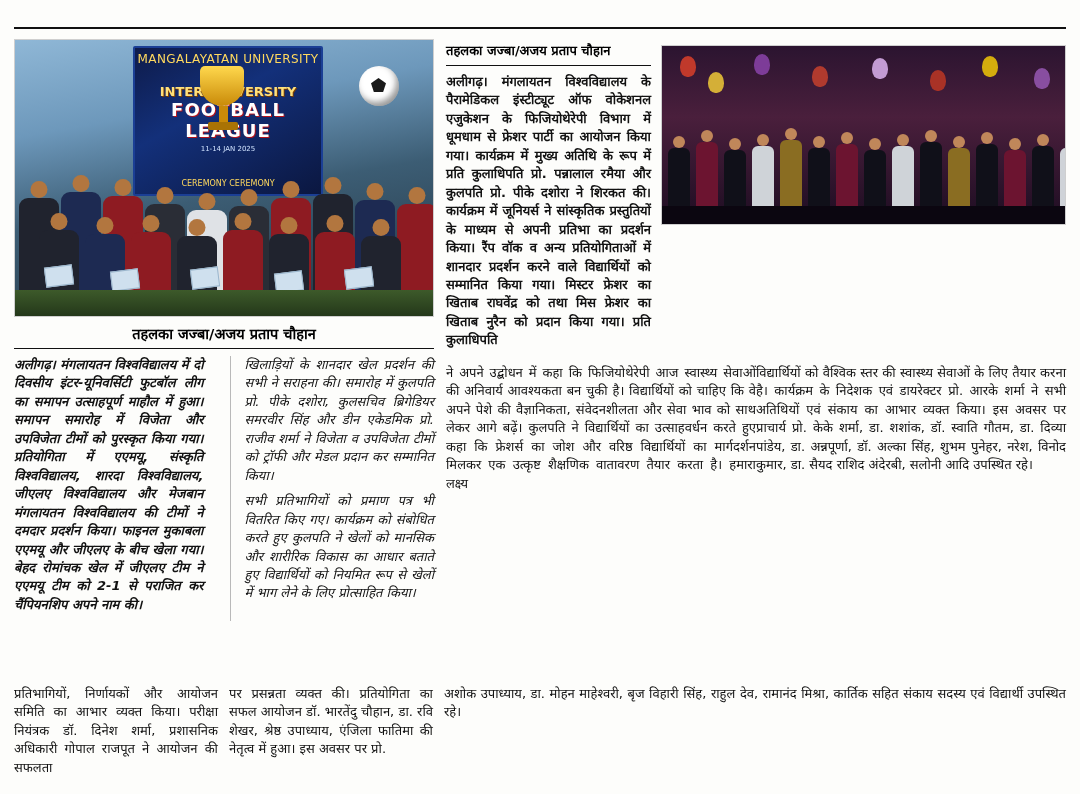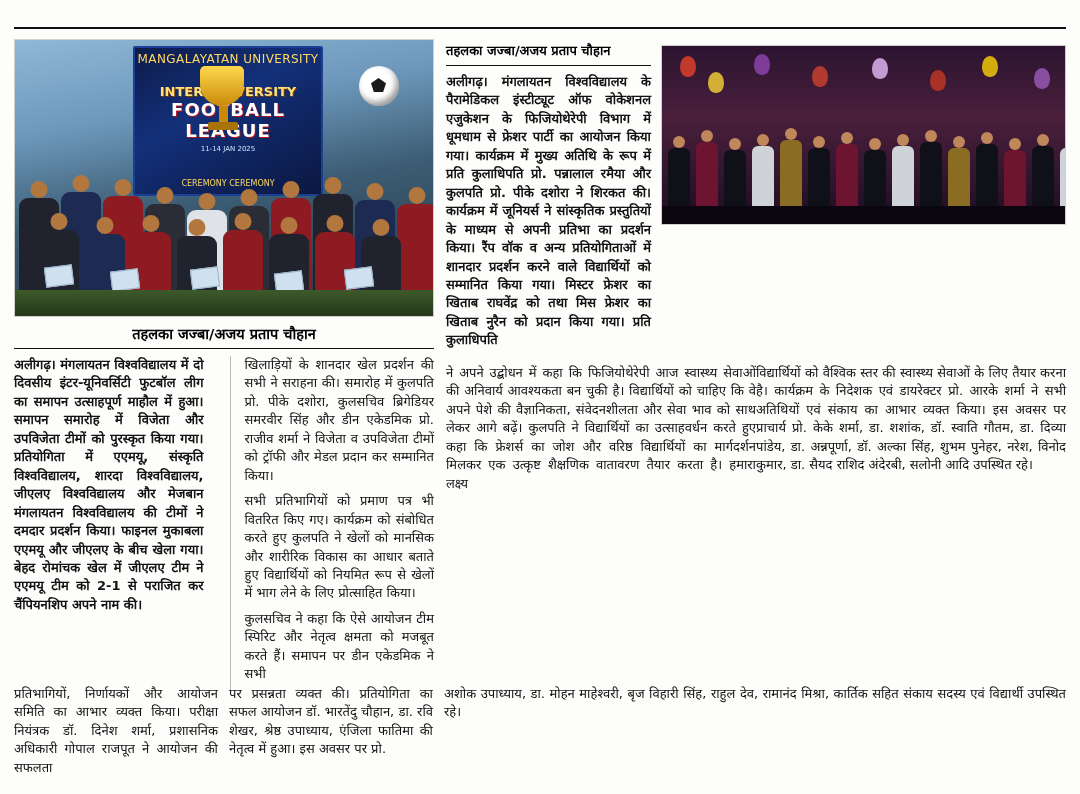--- a/index.html
+++ b/index.html
@@ -322,20 +322,21 @@
     margin: 0 0 7px 0;
     color: #121212;
     hyphens: none;
   }
   .lead {
     font-weight: bold;
   }
   .left-cols {
     display: flex;
     gap: 26px;
+    font-style: italic;
   }
   .left-cols .col { flex: 1 1 0; }
   .bottom-cols {
     display: flex;
     gap: 11px;
     margin-top: 6px;
   }
 </style>
 </head>
 <body>
@@ -430,21 +431,20 @@
 
       <div class="photo-caption">तहलका जज्बा/अजय प्रताप चौहान</div>
 
       <div class="left-cols">
         <div class="col">
           <p class="art lead">अलीगढ़। मंगलायतन विश्वविद्यालय में दो दिवसीय इंटर-यूनिवर्सिटी फुटबॉल लीग का समापन उत्साहपूर्ण माहौल में हुआ। समापन समारोह में विजेता और उपविजेता टीमों को पुरस्कृत किया गया। प्रतियोगिता में एएमयू, संस्कृति विश्वविद्यालय, शारदा विश्वविद्यालय, जीएलए विश्वविद्यालय और मेजबान मंगलायतन विश्वविद्यालय की टीमों ने दमदार प्रदर्शन किया। फाइनल मुकाबला एएमयू और जीएलए के बीच खेला गया। बेहद रोमांचक खेल में जीएलए टीम ने एएमयू टीम को 2-1 से पराजित कर चैंपियनशिप अपने नाम की।</p>
         </div>
         <div class="col sep">
           <p class="art">खिलाड़ियों के शानदार खेल प्रदर्शन की सभी ने सराहना की। समारोह में कुलपति प्रो. पीके दशोरा, कुलसचिव ब्रिगेडियर समरवीर सिंह और डीन एकेडमिक प्रो. राजीव शर्मा ने विजेता व उपविजेता टीमों को ट्रॉफी और मेडल प्रदान कर सम्मानित किया।</p>
           <p class="art">सभी प्रतिभागियों को प्रमाण पत्र भी वितरित किए गए। कार्यक्रम को संबोधित करते हुए कुलपति ने खेलों को मानसिक और शारीरिक विकास का आधार बताते हुए विद्यार्थियों को नियमित रूप से खेलों में भाग लेने के लिए प्रोत्साहित किया।</p>
-          <p class="art">कुलसचिव ने कहा कि ऐसे आयोजन टीम स्पिरिट और नेतृत्व क्षमता को मजबूत करते हैं। समापन पर डीन एकेडमिक ने सभी</p>
         </div>
       </div>
     </div>
 
     <div class="col-right">
 
 
       <div class="right-split">
         <div class="txtcol">
           <div class="byline">तहलका जज्बा/अजय प्रताप चौहान</div>

